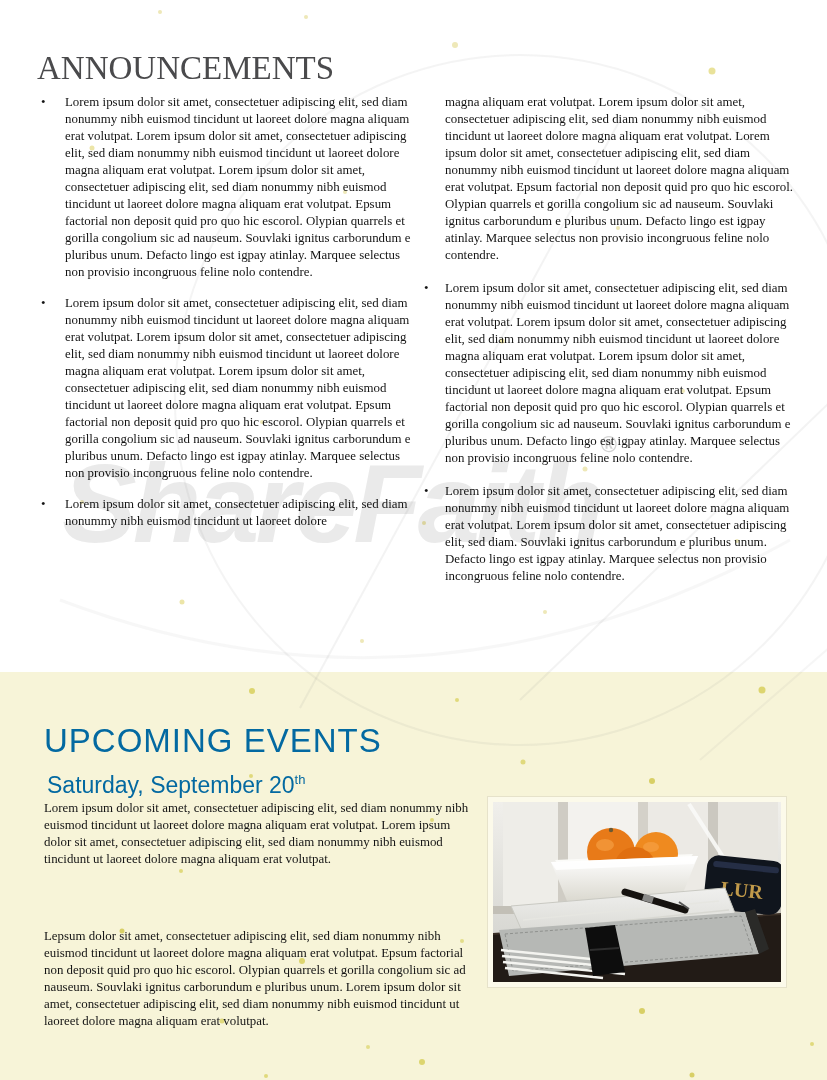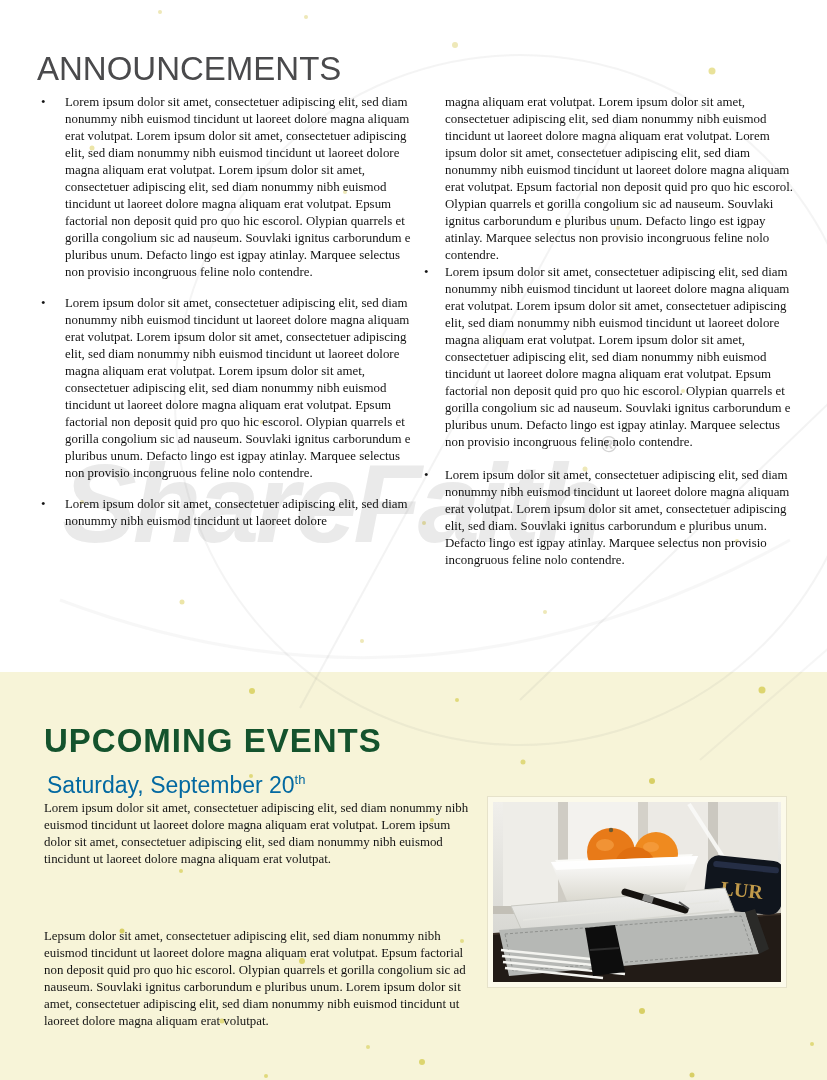--- a/index.html
+++ b/index.html
@@ -7,32 +7,32 @@
         font-family:"Liberation Serif", serif;}
   .band{position:absolute;left:0;top:672px;width:827px;height:408px;background:#f7f4d8;z-index:0;}
   .decor{position:absolute;left:0;top:0;z-index:1;pointer-events:none;}
   .watermark{position:absolute;left:62px;top:448px;z-index:1;white-space:nowrap;
              font-family:Liberation Sans, sans-serif;font-style:italic;font-weight:bold;
              font-size:112px;line-height:1;letter-spacing:-4px;color:rgba(96,96,96,0.13);}
   .watermark .reg{font-size:22px;font-style:normal;letter-spacing:0;vertical-align:super;
                   position:relative;top:-52px;color:rgba(96,96,96,0.28);}
   .content{position:absolute;left:0;top:0;width:827px;height:1080px;z-index:2;}
 
-  .ann-title{position:absolute;left:37px;top:50px;font-family:Liberation Sans, sans-serif;
+  .ann-title{position:absolute;left:37px;top:50px;font-family:Liberation Serif, serif;
              font-size:33px;font-weight:400;color:#4a4a4c;}
   .col{position:absolute;top:94px;color:#141414;font-size:12.9px;line-height:17px;}
   .col-left{left:38px;width:374px;}
   .col-right{left:421px;width:372px;}
   .bullet{position:relative;padding-left:27px;margin-bottom:14px;}
   .col-right .bullet{padding-left:24px;margin-bottom:16px;}
   .marker{position:absolute;left:3px;top:0;font-family:"Liberation Serif", serif;}
-  .cont{padding-left:24px;}
+  .cont{padding-left:24px;margin-bottom:16px;}
 
   .events-title{position:absolute;left:44px;top:722px;font-family:"Liberation Sans", sans-serif;
-                font-size:33px;font-weight:700;letter-spacing:1px;color:#14532d;}
+                font-size:33px;font-weight:400;letter-spacing:1px;color:#0369a1;}
   .event-date{position:absolute;font-family:"Liberation Sans", sans-serif;font-size:23px;
               font-weight:400;color:#0369a1;}
   .event-date .ord{font-size:13px;}
   #date-1{left:47px;top:772px;}
   #date-2{left:47px;top:879px;}
   .event-body{position:absolute;width:428px;font-size:12.9px;line-height:17px;color:#141414;}
   #body-1{left:44px;top:800px;}
   #body-2{left:44px;top:906px;margin-top:22px;}
 
   .photo{position:absolute;left:488px;top:797px;width:288px;height:180px;

